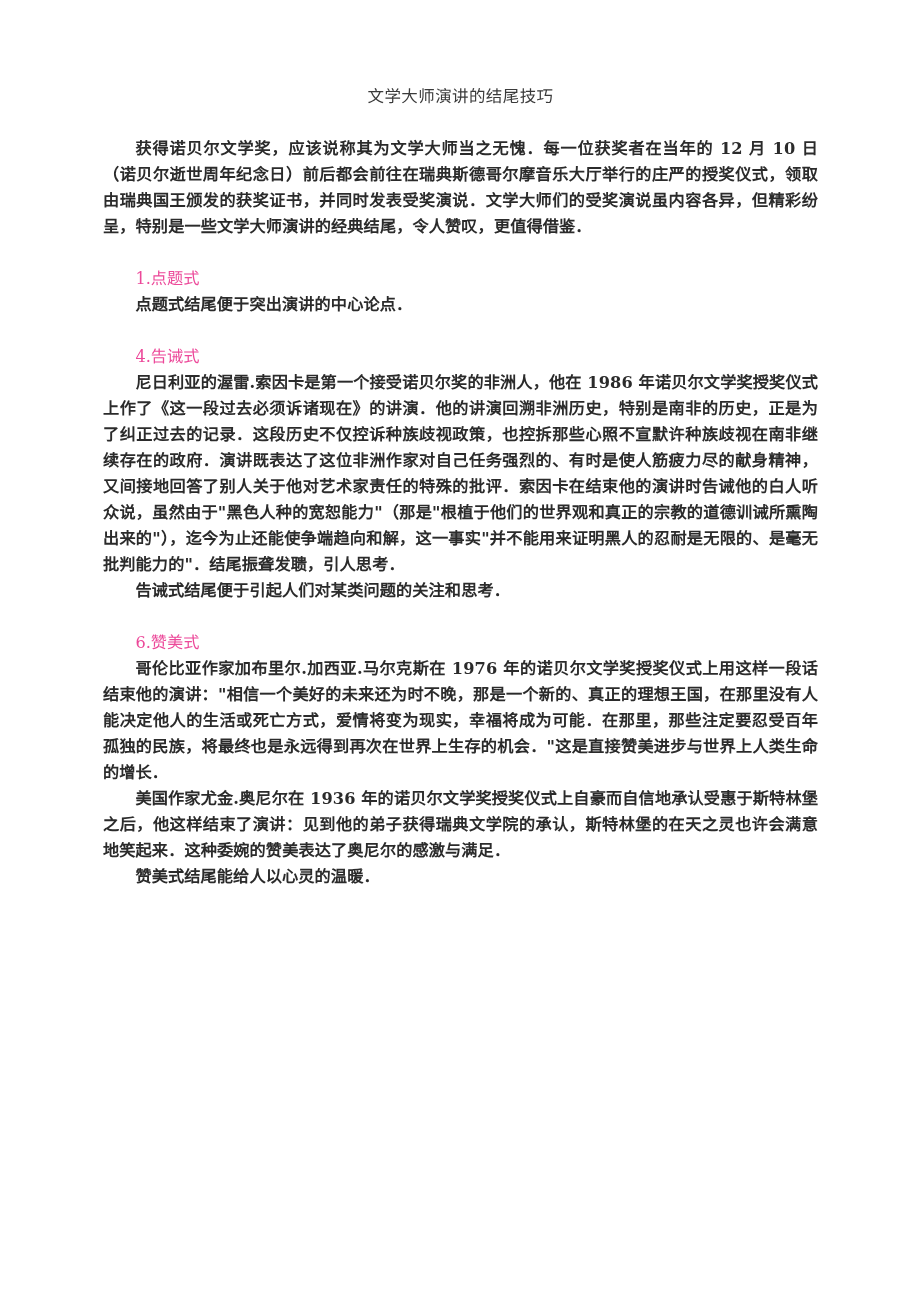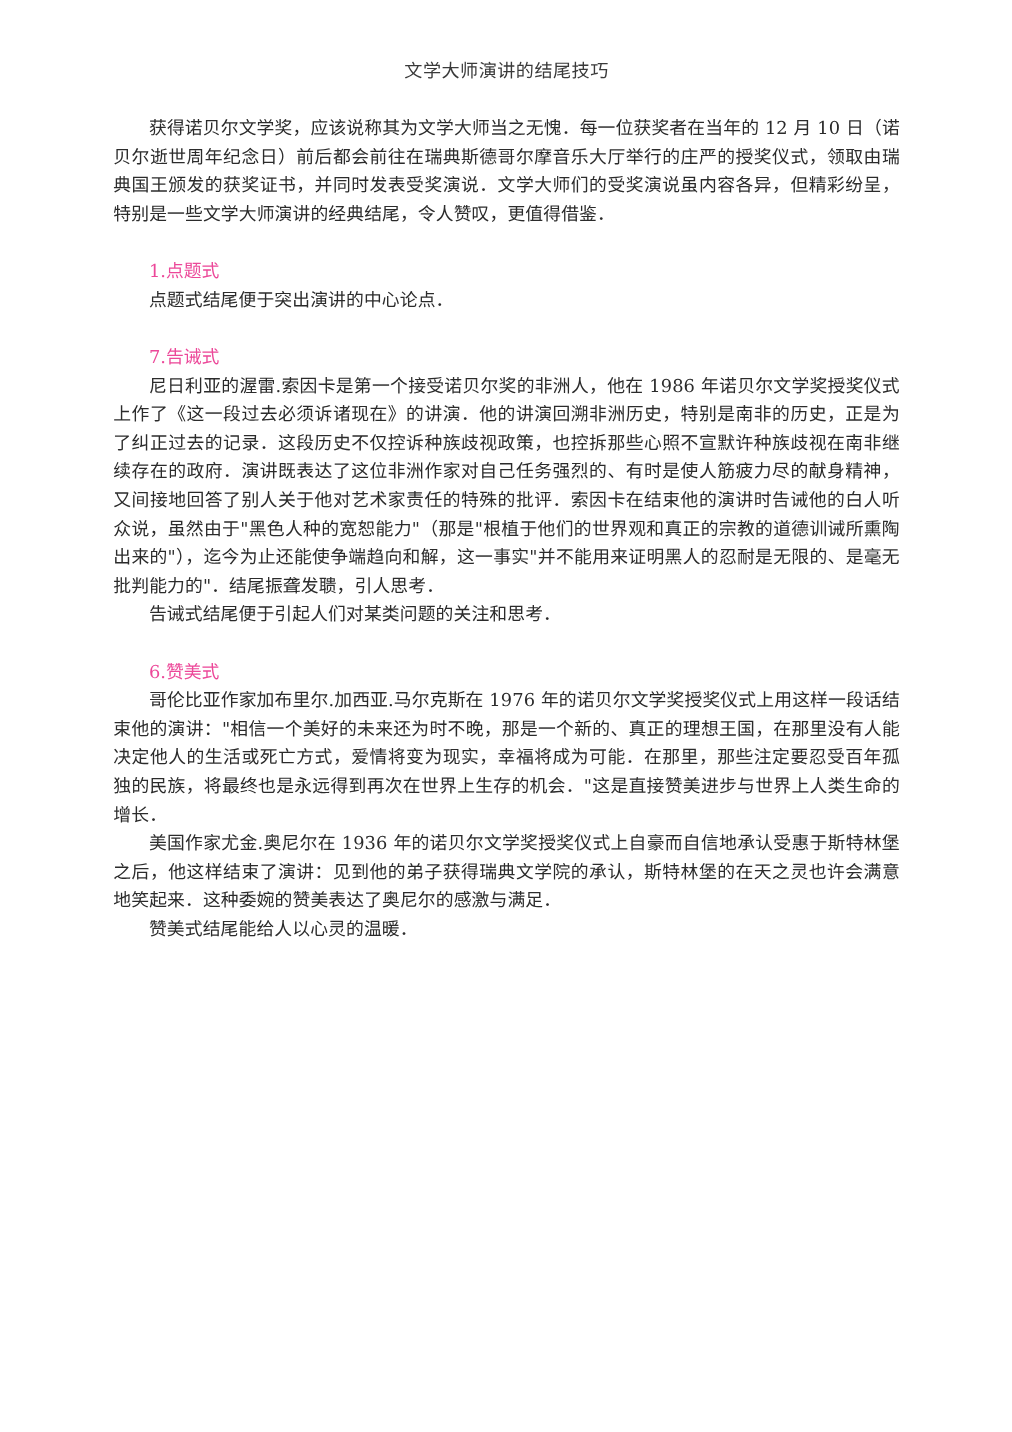--- a/index.html
+++ b/index.html
@@ -23,36 +23,37 @@
     width: 715px;
   }
   .doc-title {
     font-family: "DejaVu Serif", "Liberation Serif", serif;
     font-size: 16.5px;
     line-height: 26px;
     color: #ararar;
     color: #3a3a3a;
     text-align: center;
     margin: 0;
-    padding-top: 52px;
+    padding-top: 84px;
     letter-spacing: 0.4px;
     font-weight: normal;
   }
   .para {
     font-family: "DejaVu Serif", "Liberation Serif", serif;
     font-size: 16.2px;
     line-height: 26px;
     color: #2b2b2b;
     text-align: justify;
     text-justify: inter-ideograph;
     text-indent: 2em;
     margin: 0;
     padding: 0;
     letter-spacing: 0.1px;
     word-break: break-all;
+    font-weight: bold;
   }
   .para + .para {
   }
   .para-first {
     margin-top: 26px;
   }
   .section-heading {
     font-family: "DejaVu Serif", "Liberation Serif", serif;
     font-size: 16.2px;
     line-height: 26px;
@@ -72,21 +73,21 @@
 <div class="page">
   <div class="content">
 
     <h1 class="doc-title">文学大师演讲的结尾技巧</h1>
 
     <p class="para para-first">获得诺贝尔文学奖，应该说称其为文学大师当之无愧．每一位获奖者在当年的 12 月 10 日（诺贝尔逝世周年纪念日）前后都会前往在瑞典斯德哥尔摩音乐大厅举行的庄严的授奖仪式，领取由瑞典国王颁发的获奖证书，并同时发表受奖演说．文学大师们的受奖演说虽内容各异，但精彩纷呈，特别是一些文学大师演讲的经典结尾，令人赞叹，更值得借鉴．</p>
 
     <h2 class="section-heading">1.点题式</h2>
     <p class="para para-closing">点题式结尾便于突出演讲的中心论点．</p>
 
-    <h2 class="section-heading">7.告诫式</h2>
+    <h2 class="section-heading">4.告诫式</h2>
     <p class="para">尼日利亚的渥雷.索因卡是第一个接受诺贝尔奖的非洲人，他在 1986 年诺贝尔文学奖授奖仪式上作了《这一段过去必须诉诸现在》的讲演．他的讲演回溯非洲历史，特别是南非的历史，正是为了纠正过去的记录．这段历史不仅控诉种族歧视政策，也控拆那些心照不宣默许种族歧视在南非继续存在的政府．演讲既表达了这位非洲作家对自己任务强烈的、有时是使人筋疲力尽的献身精神，又间接地回答了别人关于他对艺术家责任的特殊的批评．索因卡在结束他的演讲时告诫他的白人听众说，虽然由于"黑色人种的宽恕能力"（那是"根植于他们的世界观和真正的宗教的道德训诫所熏陶出来的"），迄今为止还能使争端趋向和解，这一事实"并不能用来证明黑人的忍耐是无限的、是毫无批判能力的"．结尾振聋发聩，引人思考．</p>
     <p class="para para-closing">告诫式结尾便于引起人们对某类问题的关注和思考．</p>
 
     <h2 class="section-heading">6.赞美式</h2>
     <p class="para">哥伦比亚作家加布里尔.加西亚.马尔克斯在 1976 年的诺贝尔文学奖授奖仪式上用这样一段话结束他的演讲："相信一个美好的未来还为时不晚，那是一个新的、真正的理想王国，在那里没有人能决定他人的生活或死亡方式，爱情将变为现实，幸福将成为可能．在那里，那些注定要忍受百年孤独的民族，将最终也是永远得到再次在世界上生存的机会．"这是直接赞美进步与世界上人类生命的增长．</p>
     <p class="para">美国作家尤金.奥尼尔在 1936 年的诺贝尔文学奖授奖仪式上自豪而自信地承认受惠于斯特林堡之后，他这样结束了演讲：见到他的弟子获得瑞典文学院的承认，斯特林堡的在天之灵也许会满意地笑起来．这种委婉的赞美表达了奥尼尔的感激与满足．</p>
     <p class="para para-closing">赞美式结尾能给人以心灵的温暖．</p>
 
   </div>
 </div>

